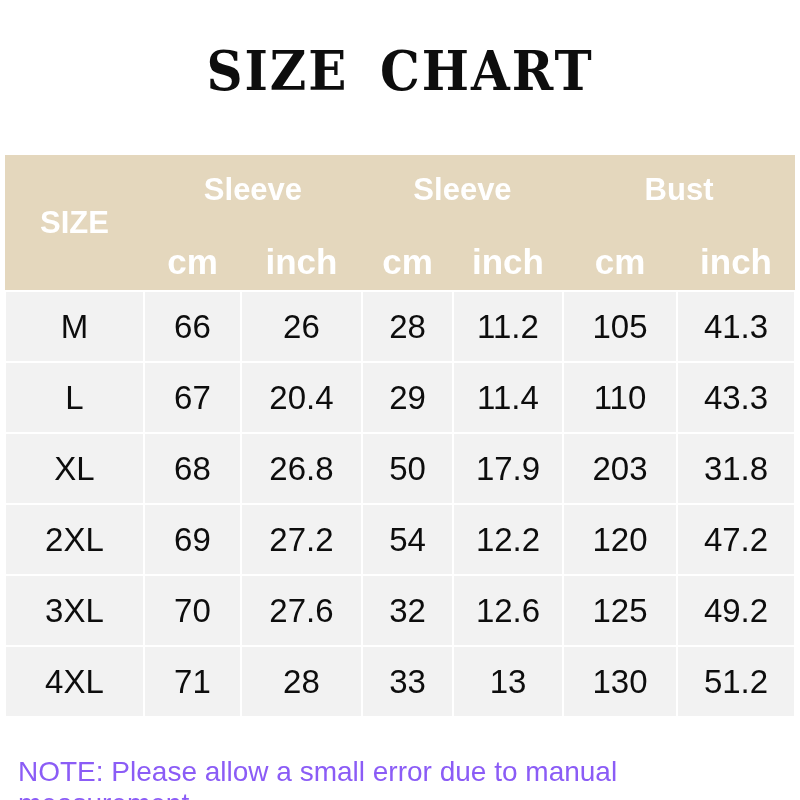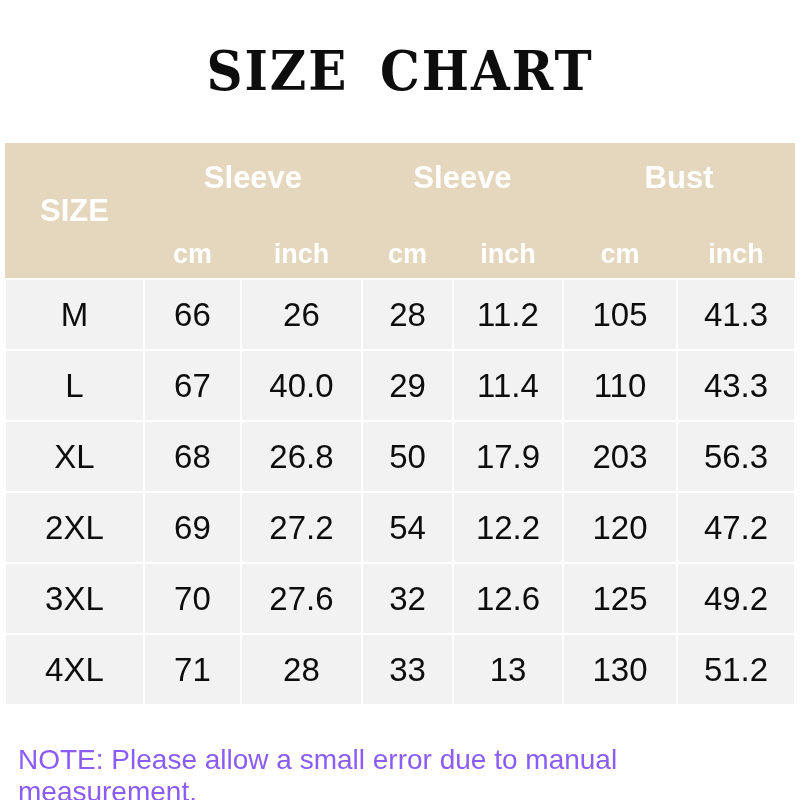--- a/index.html
+++ b/index.html
@@ -27,34 +27,34 @@
     font-weight: 700;
     font-size: 50px;
     letter-spacing: 2px;
     word-spacing: 12px;
     color: #0d0d0d;
     transform: scaleY(1.08);
     margin: 0;
   }
   table.size-chart {
     width: 790px;
-    margin: 0 auto;
+    margin: 12px auto;
     border-collapse: collapse;
     table-layout: fixed;
   }
   table.size-chart th {
     background: #e4d7bd;
     color: #ffffff;
     font-weight: 700;
     border: none;
     padding: 0;
     text-align: center;
   }
   tr.group-row th { height: 70px; font-size: 31px; vertical-align: middle; }
-  tr.unit-row th  { height: 57px; font-size: 27px; vertical-align: bottom; padding-bottom: 8px; }
+  tr.unit-row th  { height: 57px; font-size: 35px; vertical-align: bottom; padding-bottom: 8px; }
   th.size-head    { font-size: 31px; vertical-align: middle; }
   table.size-chart td {
     background: #f2f2f2;
     border: 2px solid #ffffff;
     height: 69px;
     text-align: center;
     vertical-align: middle;
     font-size: 33px;
     color: #0d0d0d;
     padding: 0;
@@ -106,34 +106,34 @@
         <td>66</td>
         <td>26</td>
         <td>28</td>
         <td>11.2</td>
         <td>105</td>
         <td>41.3</td>
       </tr>
       <tr>
         <td>L</td>
         <td>67</td>
-        <td>40.0</td>
+        <td>20.4</td>
         <td>29</td>
         <td>11.4</td>
         <td>110</td>
         <td>43.3</td>
       </tr>
       <tr>
         <td>XL</td>
         <td>68</td>
         <td>26.8</td>
         <td>50</td>
         <td>17.9</td>
         <td>203</td>
-        <td>56.3</td>
+        <td>31.8</td>
       </tr>
       <tr>
         <td>2XL</td>
         <td>69</td>
         <td>27.2</td>
         <td>54</td>
         <td>12.2</td>
         <td>120</td>
         <td>47.2</td>
       </tr>

